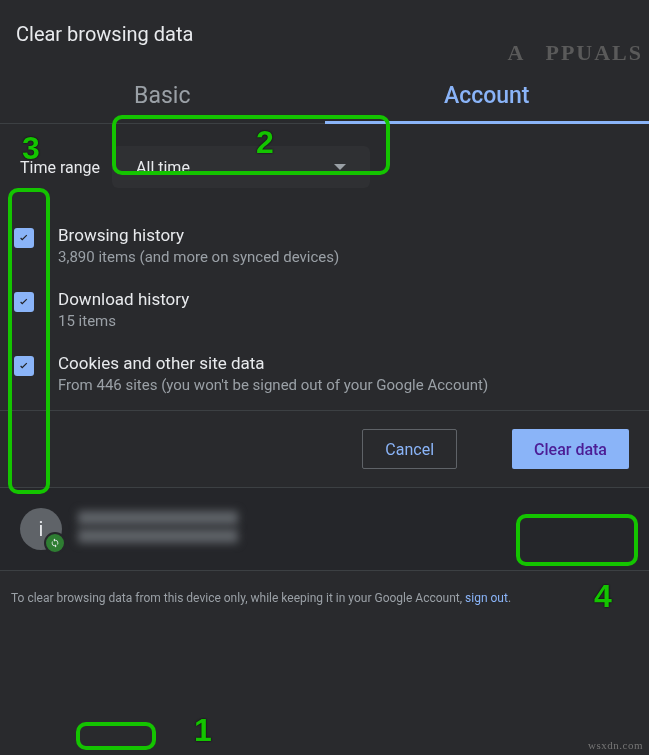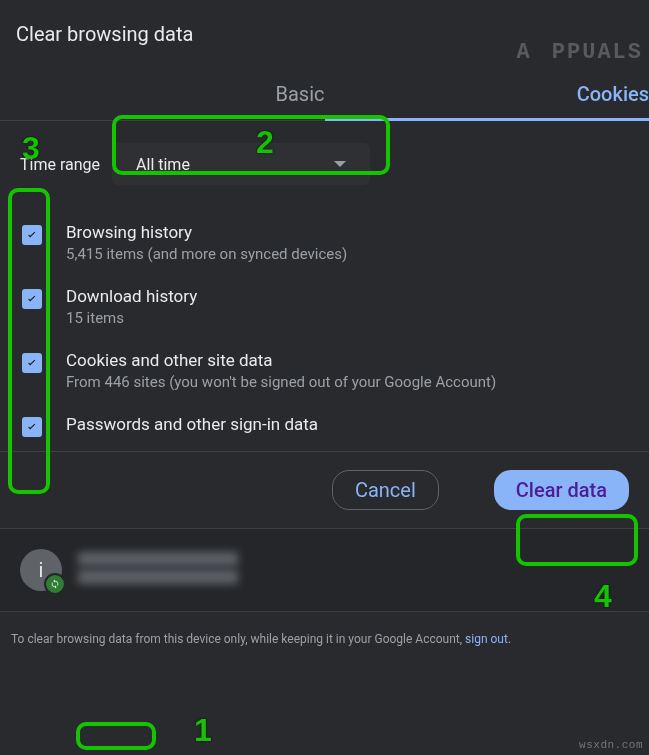--- a/index.html
+++ b/index.html
@@ -28,23 +28,23 @@
   }
 
   
   .tabs {
     display: flex;
     margin-top: 22px;
     border-bottom: 1px solid #3c4043;
   }
   .tab {
     flex: 1;
-    text-align: right;
+    text-align: center;
     padding: 14px 0;
-    font-size: 20px;
+    font-size: 23px;
     color: #9aa0a6;
     cursor: pointer;
     position: relative;
   }
   .tab.active {
     color: #8ab4f8;
     font-weight: 500;
   }
   .tab.active::after {
     content: "";
@@ -84,21 +84,20 @@
   .dropdown .arrow {
     width: 0; height: 0;
     border-left: 6px solid transparent;
     border-right: 6px solid transparent;
     border-top: 6px solid #9aa0a6;
   }
 
   
   .options {
     margin-top: 26px;
-    padding-left: 8px;
   }
   .option {
     display: flex;
     align-items: flex-start;
     padding: 10px 20px 10px 14px;
   }
   .checkbox {
     width: 20px;
     height: 20px;
     border-radius: 3px;
@@ -129,22 +128,22 @@
   .footer-buttons {
     border-top: 1px solid #3c4043;
     padding: 18px 20px;
     display: flex;
     justify-content: flex-end;
     gap: 16px;
     margin-top: 4px;
   }
   .btn {
     height: 40px;
-    border-radius: 17px;
-    font-size: 20px;
+    border-radius: 2px;
+    font-size: 16px;
     padding: 0 22px;
     display: flex;
     align-items: center;
     justify-content: center;
     cursor: pointer;
     box-sizing: border-box;
   }
   .btn-outline {
     border: 1px solid #5f6368;
     color: #8ab4f8;
@@ -236,56 +235,56 @@
     text-shadow: 0 0 2px #000;
     pointer-events: none;
   }
 
   
   .wm {
     position: absolute;
     right: 6px;
     color: #757575;
     font-size: 11px;
-    font-family: Liberation Mono, monospace;
+    font-family: Liberation Serif, serif;
     letter-spacing: 0.5px;
     text-align: right;
   }
 </style>
 </head>
 <body>
 
 <div class="dialog">
 
   <div class="title">Clear browsing data</div>
 
   <div class="tabs">
     <div class="tab">Basic</div>
-    <div class="tab active">Cookies</div>
+    <div class="tab active">Account</div>
   </div>
 
   <div class="timerange-row">
     <div class="tr-label">Time range</div>
     <div class="dropdown">
       <span>All time</span>
       <span class="arrow"></span>
     </div>
   </div>
 
   <div class="options">
 
     <div class="option">
       <div class="checkbox">
         <svg viewBox="0 0 24 24">
             <path d="M9 16.2l-3.5-3.5 1.4-1.4L9 13.4l7.1-7.1 1.4 1.4z"></path>
           </svg>
       </div>
       <div class="opt-text">
         <div class="opt-title">Browsing history</div>
-        <div class="opt-sub">5,415 items (and more on synced devices)</div>
+        <div class="opt-sub">3,890 items (and more on synced devices)</div>
       </div>
     </div>
 
     <div class="option">
       <div class="checkbox">
         <svg viewBox="0 0 24 24">
             <path d="M9 16.2l-3.5-3.5 1.4-1.4L9 13.4l7.1-7.1 1.4 1.4z"></path>
           </svg>
       </div>
       <div class="opt-text">
@@ -300,30 +299,20 @@
             <path d="M9 16.2l-3.5-3.5 1.4-1.4L9 13.4l7.1-7.1 1.4 1.4z"></path>
           </svg>
       </div>
       <div class="opt-text">
         <div class="opt-title">Cookies and other site data</div>
         <div class="opt-sub">From 446 sites (you won't be signed out of your Google Account)</div>
       </div>
     </div>
 
 
-    <div class="option">
-      <div class="checkbox">
-        <svg viewBox="0 0 24 24">
-            <path d="M9 16.2l-3.5-3.5 1.4-1.4L9 13.4l7.1-7.1 1.4 1.4z"></path>
-          </svg>
-      </div>
-      <div class="opt-text">
-        <div class="opt-title">Passwords and other sign-in data</div>
-      </div>
-    </div>
 
   </div>
 
   <div class="footer-buttons">
     <div class="btn btn-outline">Cancel</div>
     <div class="btn btn-primary">Clear data</div>
   </div>
 
   <div class="account">
     <div class="avatar">

